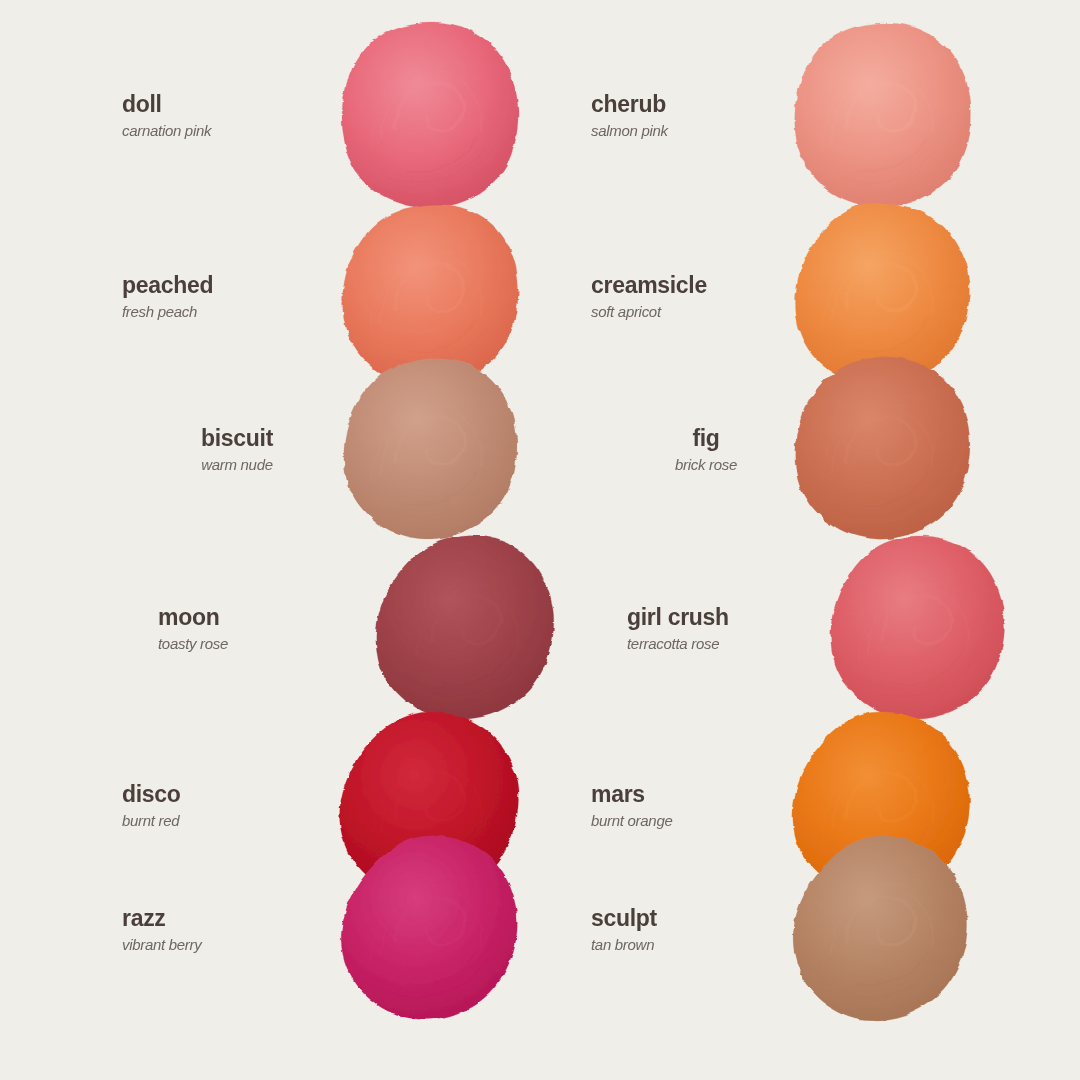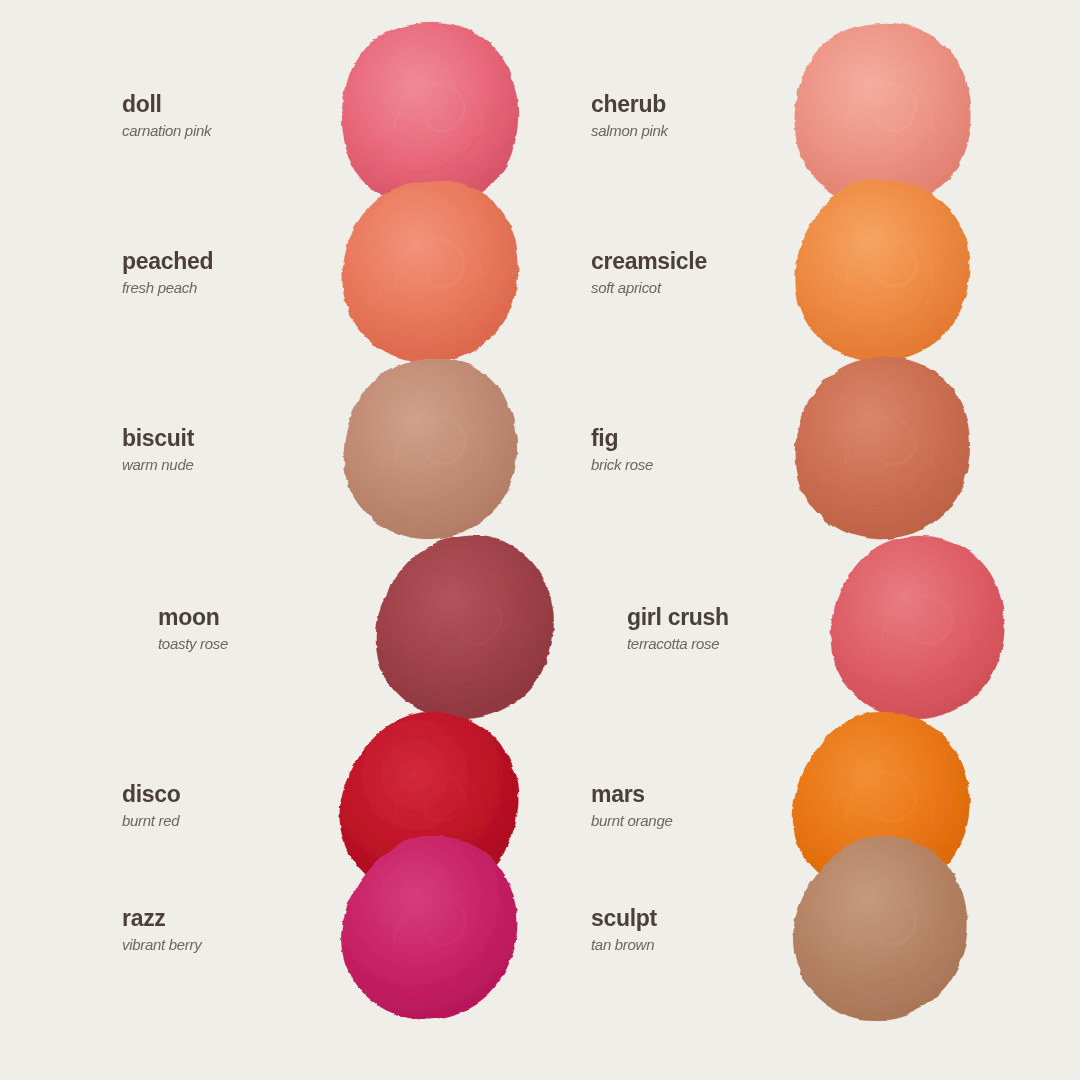--- a/index.html
+++ b/index.html
@@ -79,22 +79,22 @@
 
   .swatch {
     position:absolute;
     inset:0;
     filter: drop-shadow(0 0 0.5px rgba(0,0,0,0.05));
   }
   .swatch svg { display:block; width:100%; height:100%; overflow:visible; }
 
   
   .r0 { top:30px; }
-  .r1 { top:187px; }
-  .r2 { top:364px; }
+  .r1 { top:211px; }
+  .r2 { top:364px;text-align:center; }
   .r3 { top:543px;margin-left:36px; }
   .r4 { top:720px; }
   .r5 { top:844px; }
 </style>
 </head>
 <body>
 
 <div id="shade-chart" style="background: rgb(240, 238, 233);">
     <div class="shade-row r0">
       <div class="shade-cell col-left">

